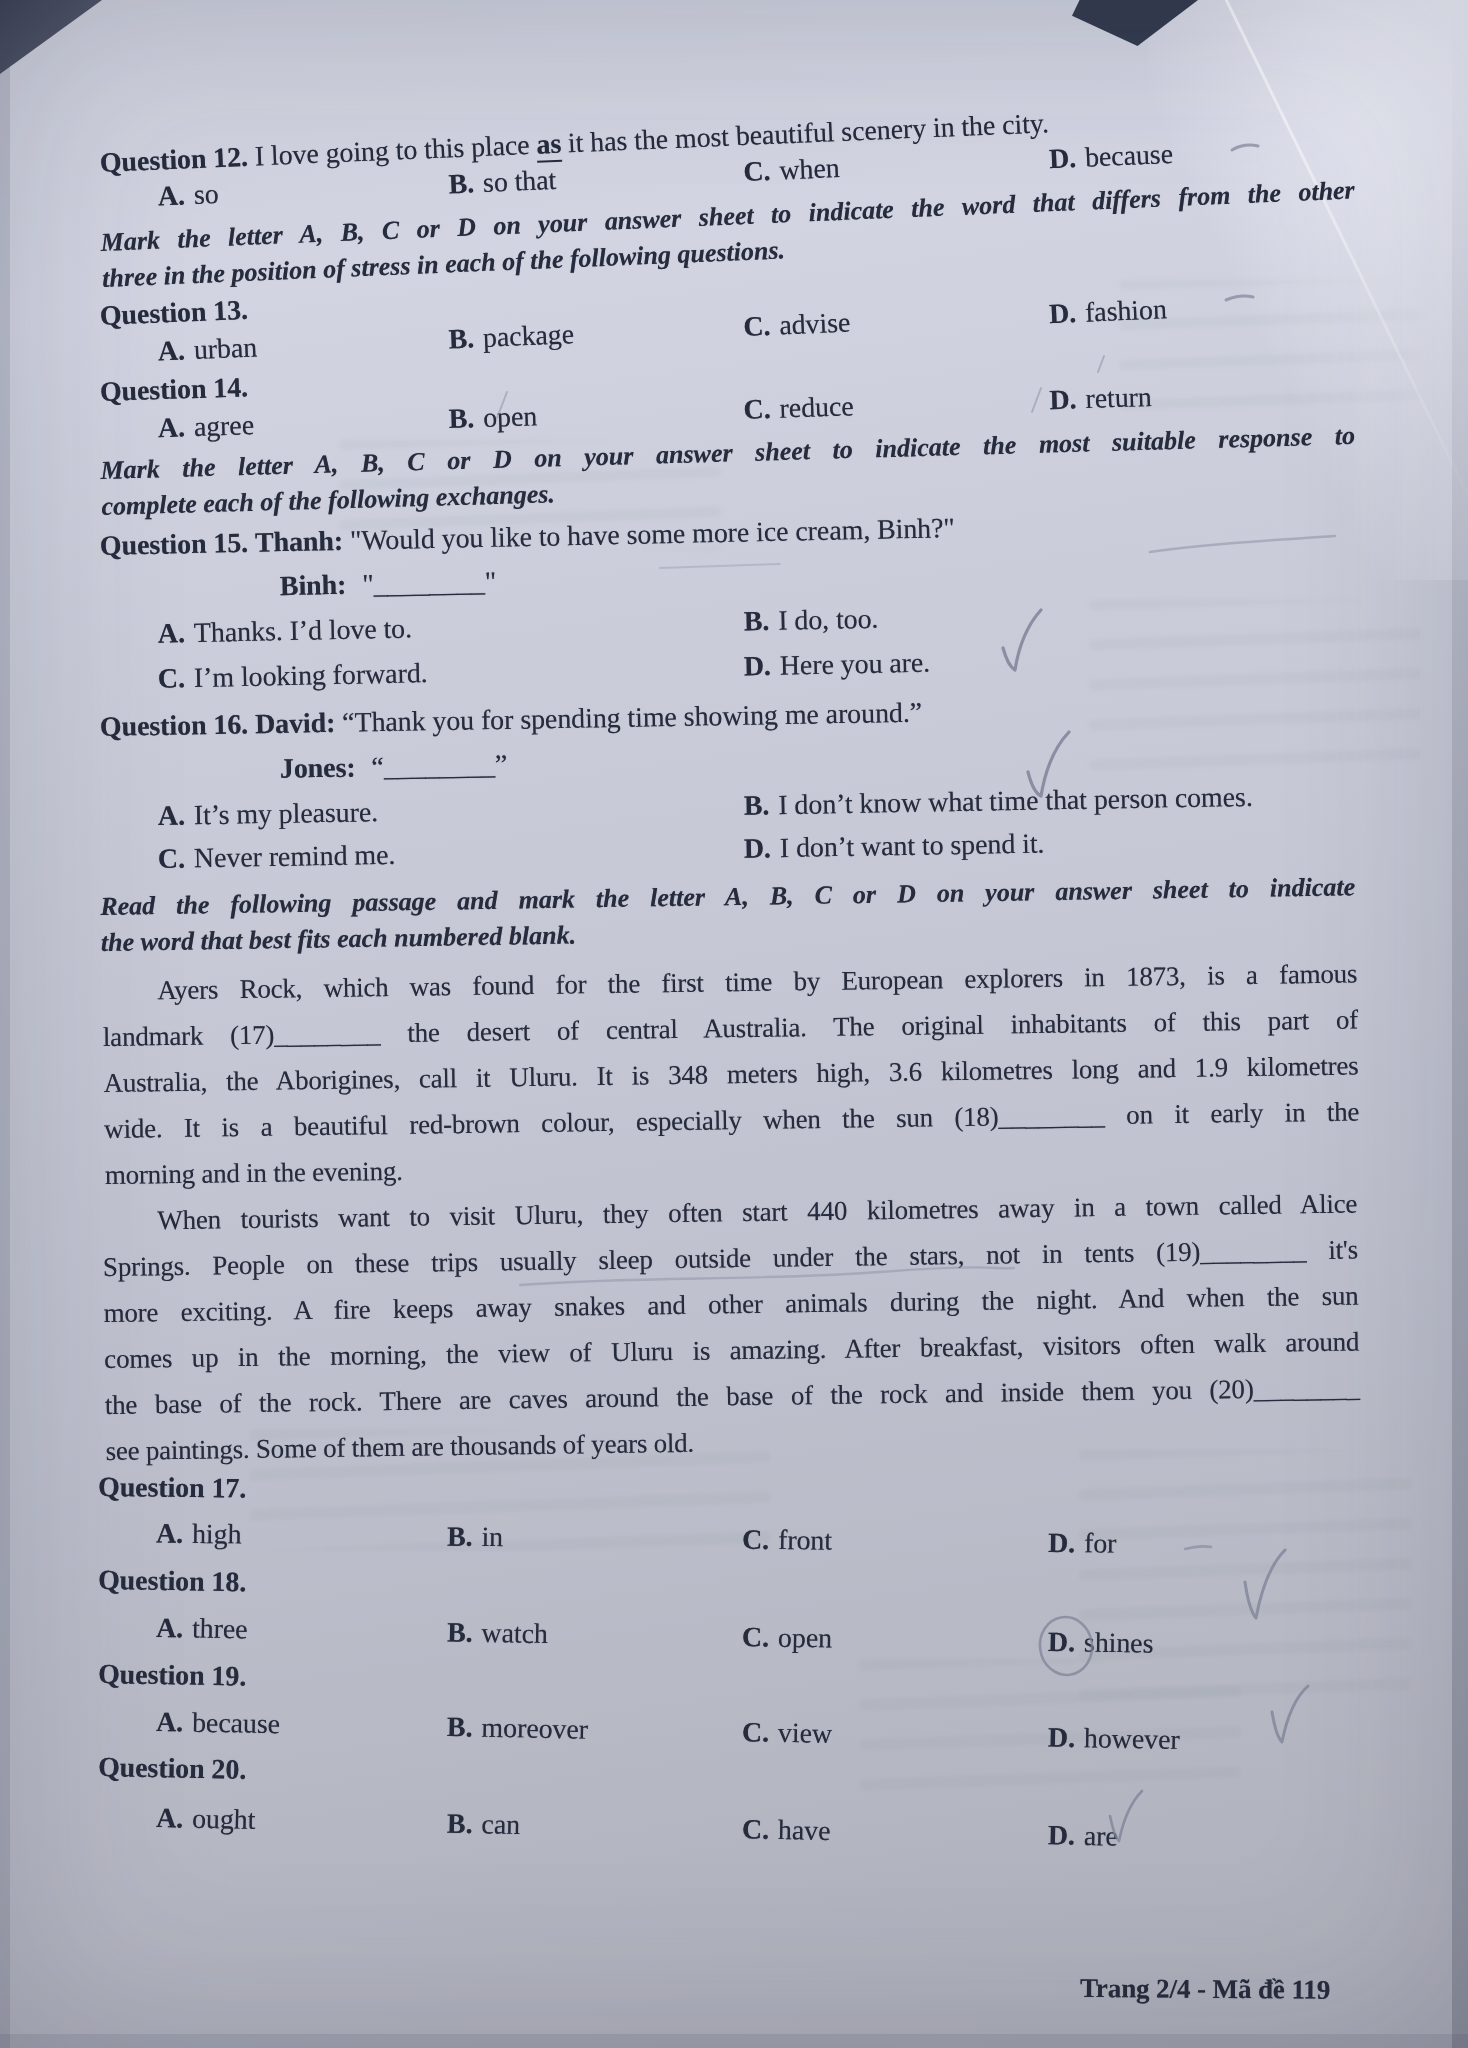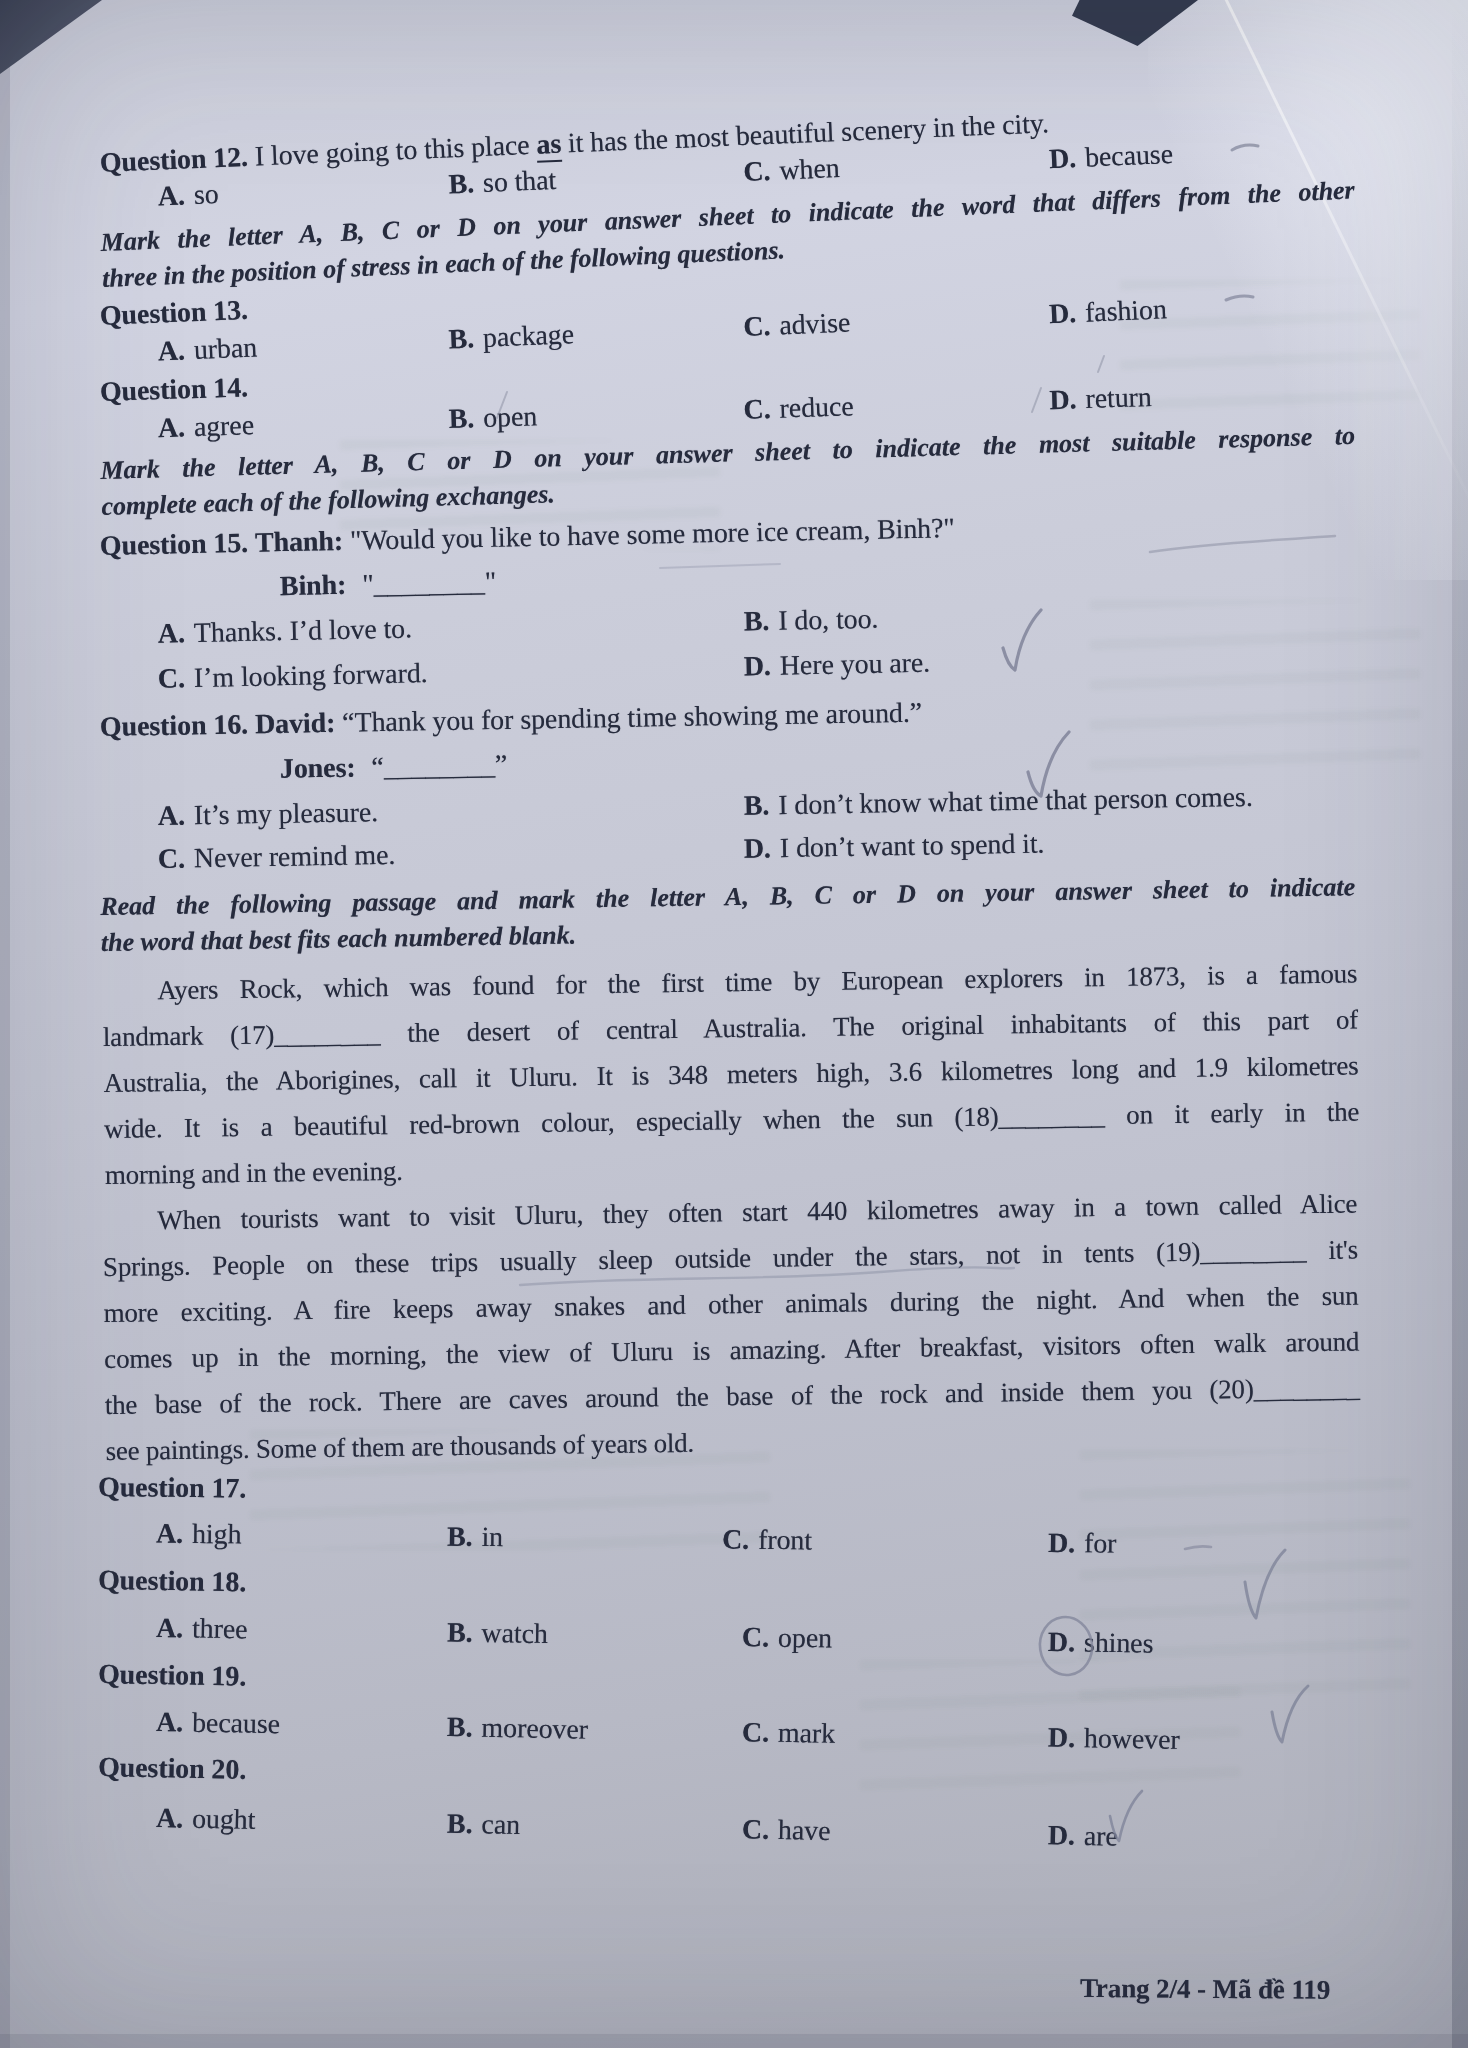--- a/index.html
+++ b/index.html
@@ -137,37 +137,37 @@
     <div class="jl">more exciting. A fire keeps away snakes and other animals during the night. And when the sun</div>
     <div class="jl">comes up in the morning, the view of Uluru is amazing. After breakfast, visitors often walk around</div>
     <div class="jl">the base of the rock. There are caves around the base of the rock and inside them you (20)________</div>
     <div>see paintings. Some of them are thousands of years old.</div>
   </div>
 
   <div class="row tp06" style="top:1470px;left:98px;"><b class="lbl">Question 17.</b></div>
   <div class="row tp06" style="top:1516px;left:98px;width:1300px;">
     <span class="opt" style="left:58px;"><b class="k">A.</b><span class="t">high</span></span>
     <span class="opt" style="left:349px;"><b class="k">B.</b><span class="t">in</span></span>
-    <span class="opt" style="left:624px;"><b class="k">C.</b><span class="t">front</span></span>
+    <span class="opt" style="left:644px;"><b class="k">C.</b><span class="t">front</span></span>
     <span class="opt" style="left:950px;"><b class="k">D.</b><span class="t">for</span></span>
   </div>
 
   <div class="row tp09" style="top:1563px;left:98px;"><b class="lbl">Question 18.</b></div>
   <div class="row tp09" style="top:1610px;left:98px;width:1300px;">
     <span class="opt" style="left:58px;"><b class="k">A.</b><span class="t">three</span></span>
     <span class="opt" style="left:349px;"><b class="k">B.</b><span class="t">watch</span></span>
     <span class="opt" style="left:644px;"><b class="k">C.</b><span class="t">open</span></span>
     <span class="opt" style="left:950px;"><b class="k">D.</b><span class="t">shines</span></span>
   </div>
 
   <div class="row tp10" style="top:1657px;left:98px;"><b class="lbl">Question 19.</b></div>
   <div class="row tp10" style="top:1704px;left:98px;width:1300px;">
     <span class="opt" style="left:58px;"><b class="k">A.</b><span class="t">because</span></span>
     <span class="opt" style="left:349px;"><b class="k">B.</b><span class="t">moreover</span></span>
-    <span class="opt" style="left:644px;"><b class="k">C.</b><span class="t">mark</span></span>
+    <span class="opt" style="left:644px;"><b class="k">C.</b><span class="t">view</span></span>
     <span class="opt" style="left:950px;"><b class="k">D.</b><span class="t">however</span></span>
   </div>
 
   <div class="row tp11" style="top:1750px;left:98px;"><b class="lbl">Question 20.</b></div>
   <div class="row tp11" style="top:1800px;left:98px;width:1300px;">
     <span class="opt" style="left:58px;"><b class="k">A.</b><span class="t">ought</span></span>
     <span class="opt" style="left:349px;"><b class="k">B.</b><span class="t">can</span></span>
     <span class="opt" style="left:644px;"><b class="k">C.</b><span class="t">have</span></span>
     <span class="opt" style="left:950px;"><b class="k">D.</b><span class="t">are</span></span>
   </div>

